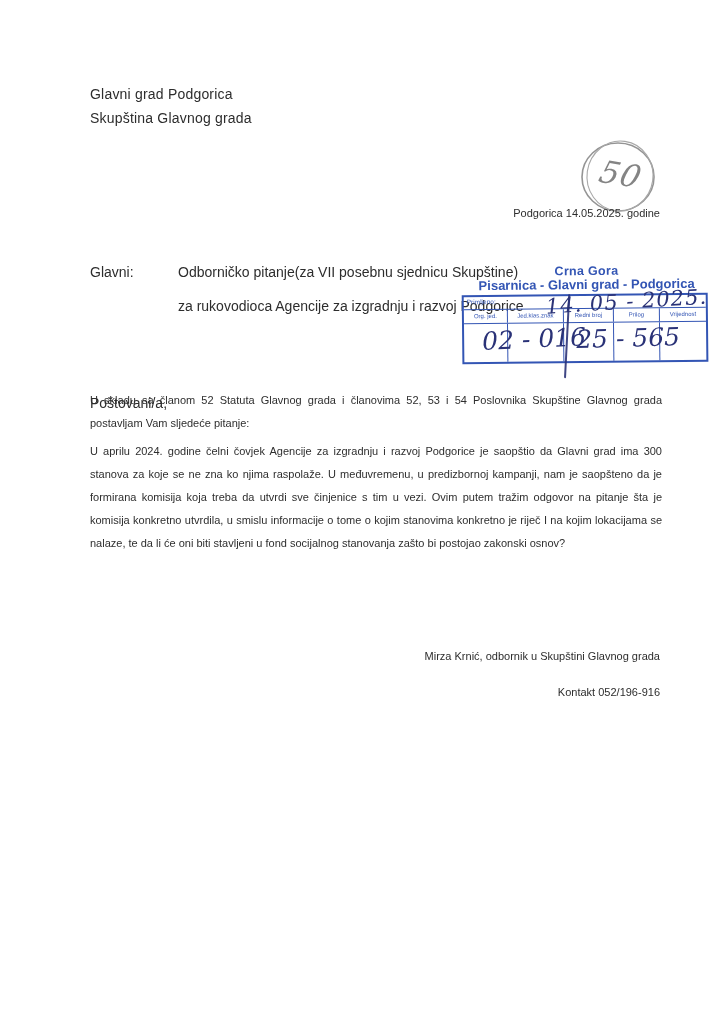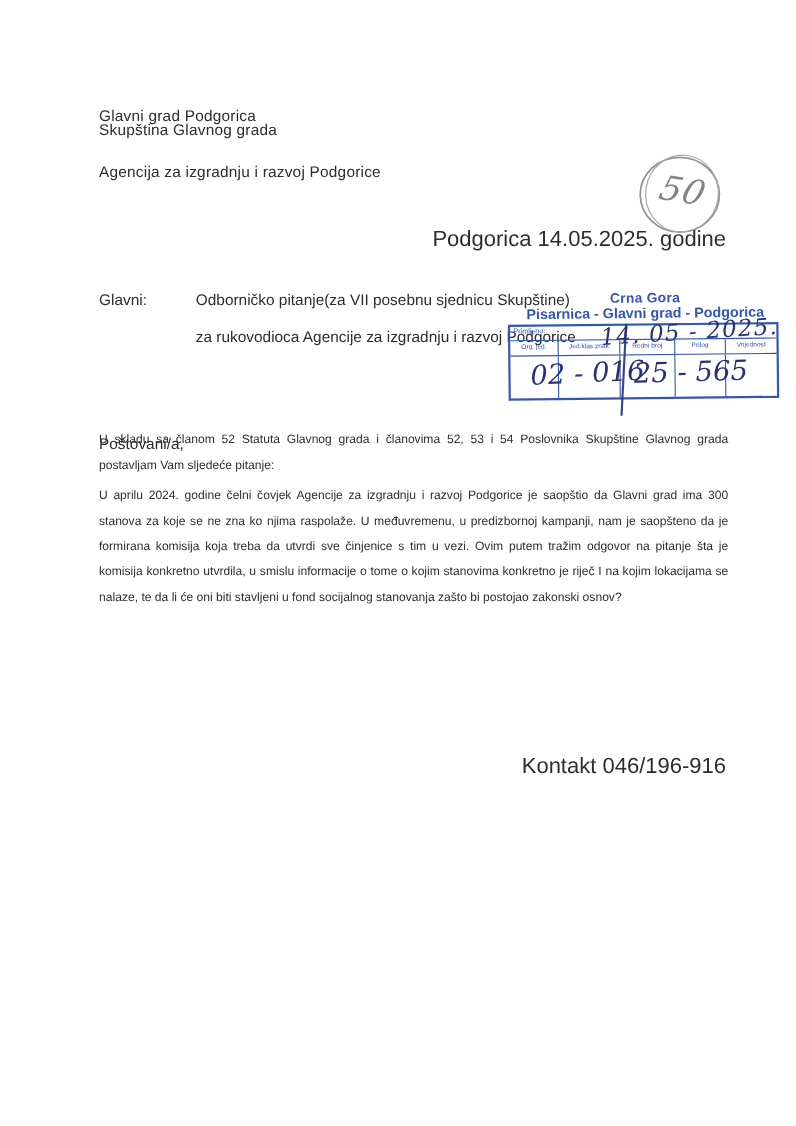--- a/index.html
+++ b/index.html
@@ -7,21 +7,21 @@
     position:relative;
     width:724px;height:1024px;
     margin:0 auto;
     background:#ffffff;
     font-family:"Liberation Sans","DejaVu Sans",sans-serif;
     color:#2d2d2d;
     overflow:hidden;
   }
   .abs{position:absolute;}
   .hline{left:90px;font-size:14px;font-weight:500;letter-spacing:.2px;white-space:nowrap;}
-  .right-align{right:64px;text-align:left;font-size:20px;font-weight:500;white-space:nowrap;}
+  .right-align{right:64px;text-align:left;font-size:11px;font-weight:500;white-space:nowrap;}
   .subject-label{left:90px;font-size:14px;font-weight:500;}
   .subject-text{left:178px;font-size:14px;font-weight:500;white-space:nowrap;}
   .body-par{
     left:90px;width:572px;
     font-size:11px;line-height:23px;font-weight:500;
     text-align:justify;color:#2e2e2e;
   }
   .salutation{left:90px;font-size:14px;font-weight:500;margin-top:36px;}
 
   
@@ -72,23 +72,22 @@
     position:absolute;left:104px;top:30px;width:2px;height:84px;
     background:var(--ink-color,#2a3277);
     transform:rotate(3.5deg);border-radius:2px;opacity:.9;
   }
 </style>
 </head>
 <body>
 
 <div class="page">
 
-  <div class="abs hline" style="top:97px">Glavni grad Podgorica</div>
+  <div class="abs hline" style="top:86px">Glavni grad Podgorica</div>
   <div class="abs hline" style="top:110px">Skupština Glavnog grada</div>
-  <div class="abs hline" style="top:148px">Agencija za izgradnju i razvoj Podgorice</div>
 
   <div class="abs circle-50">
     <svg width="84" height="80" viewBox="0 0 84 80">
       <ellipse cx="42" cy="39" rx="36" ry="34" fill="none" stroke="#949494" stroke-width="1.6"></ellipse>
       <ellipse cx="44" cy="38" rx="33" ry="35" fill="none" stroke="#a8a8a8" stroke-width="1.1" transform="rotate(8 44 38)"></ellipse>
     </svg>
     <span class="num">50</span>
   </div>
 
   <div class="abs right-align" style="top:207px">Podgorica 14.05.2025. godine</div>
@@ -121,15 +120,16 @@
     <div class="ink hw-val1">02 - 016</div>
     <div class="ink hw-val2">25 - 565</div>
     <div class="pen-stroke"></div>
   </div>
 
   <div class="abs salutation" style="top:359px">Poštovani/a,</div>
 
   <div class="abs body-par" style="top:389px">U skladu sa članom 52 Statuta Glavnog grada i članovima 52, 53 i 54 Poslovnika Skupštine Glavnog grada postavljam Vam sljedeće pitanje:</div>
   <div class="abs body-par" style="top:440px">U aprilu 2024. godine čelni čovjek Agencije za izgradnju i razvoj Podgorice je saopštio da Glavni grad ima 300 stanova za koje se ne zna ko njima raspolaže. U međuvremenu, u predizbornoj kampanji, nam je saopšteno da je formirana komisija koja treba da utvrdi sve činjenice s tim u vezi. Ovim putem tražim odgovor na pitanje šta je komisija konkretno utvrdila, u smislu informacije o tome o kojim stanovima konkretno je riječ I na kojim lokacijama se nalaze, te da li će oni biti stavljeni u fond socijalnog stanovanja zašto bi postojao zakonski osnov?</div>
 
-  <div class="abs right-align" style="top:686px">Kontakt 046/196-916</div>
+  <div class="abs right-align" style="top:650px">Mirza Krnić, odbornik u Skupštini Glavnog grada</div>
+  <div class="abs right-align" style="top:686px">Kontakt 052/196-916</div>
 
 </div>
 
 </body></html>

